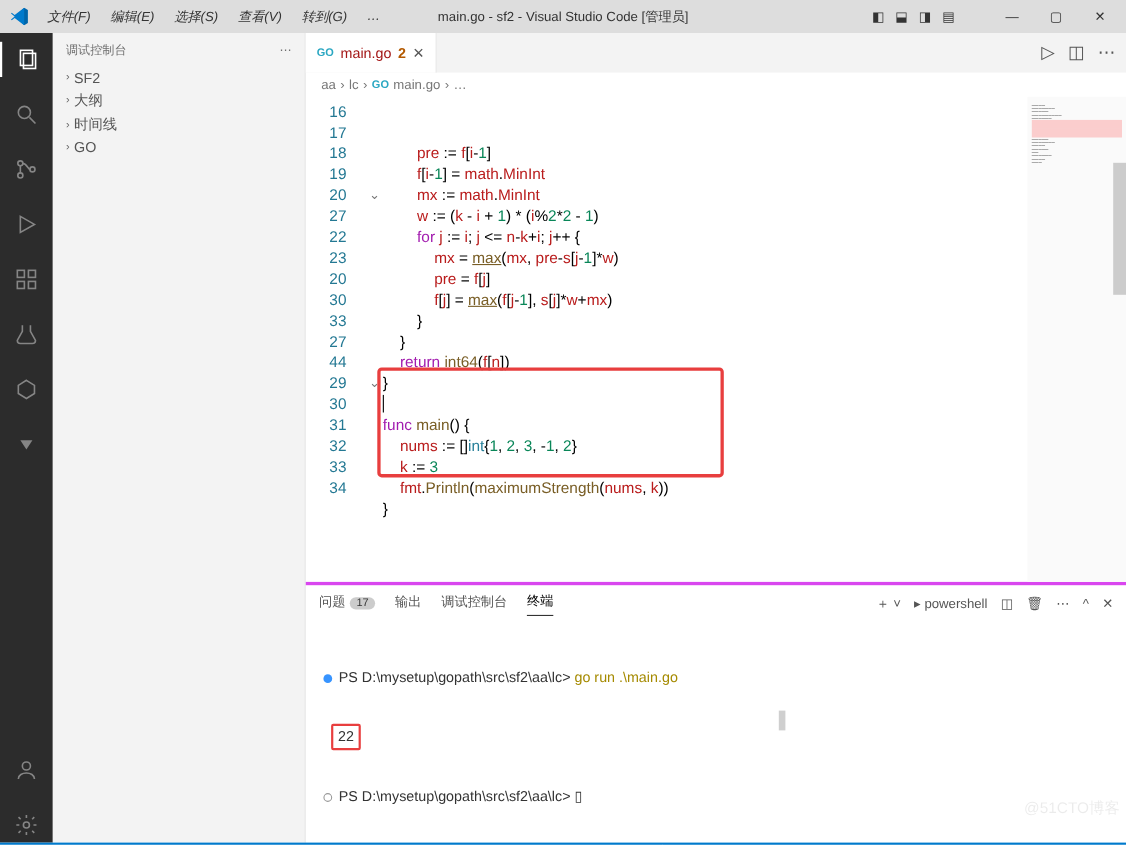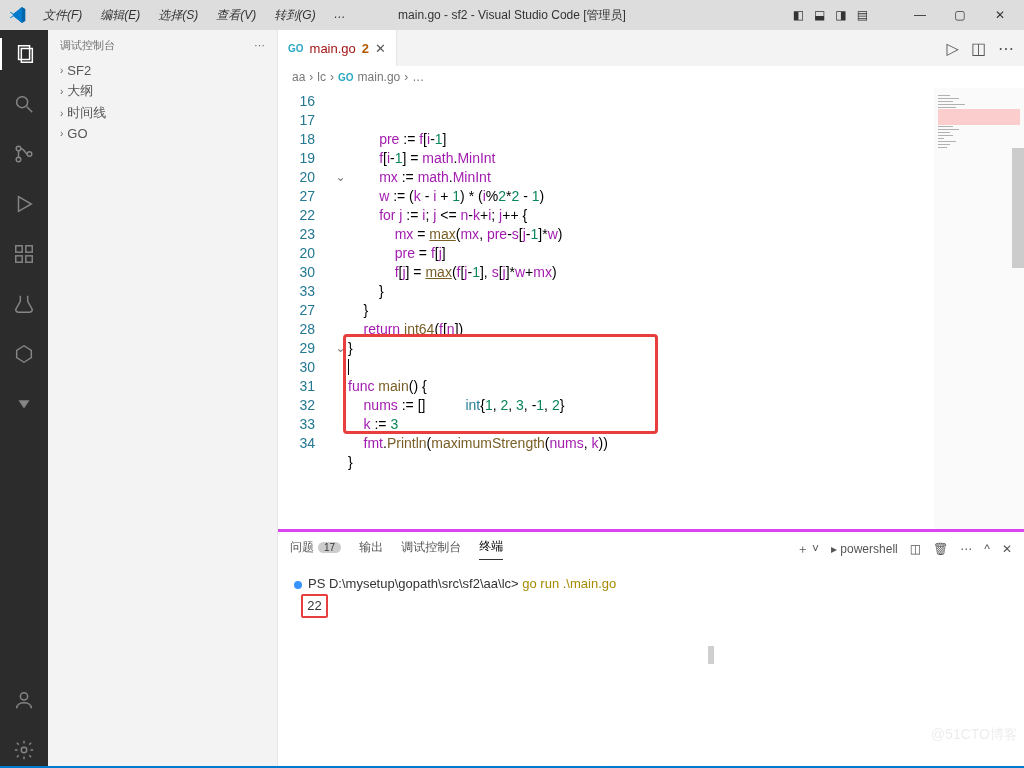--- a/index.html
+++ b/index.html
@@ -37,30 +37,30 @@
 .gutter-folds { width: 15px; line-height: 19px; padding-top:4px;}
 .gutter-folds .fold { height: 19px; color: #777; font-size:12px; display: flex; align-items: center; justify-content: center;}
 .code { flex: 1; line-height: 19px; white-space: pre; padding-top: 4px; position: relative; }
 .code .cline { height: 19px; }
 .minimap { width: 90px; background: #fafafa; font-size: 3px; line-height: 3px; color: #aaa; position: relative;}
 .minimap-lines { padding:6px 4px; word-break: break-all;}
 .minimap .hl { background: rgba(255,0,0,0.18); height: 8px;}
 .tok-kw { color: #a21caf; }
 .tok-fn { color: #795e26; }
 .tok-num { color: #098658; }
-.tok-type { color: #267f99; padding-left: 40px;}
-.tok-id { color: #a21caf;}
+.tok-type { color: #267f99;}
+.tok-id { color: #b91c1c;}
 .red-box { position: absolute; border: 3px solid #e83e3e; border-radius: 4px; pointer-events: none; }
 .panel-tabs { display: flex; align-items: center; padding: 6px 12px; gap: 18px; font-size: 12px; color: #555;}
 .panel-tabs .pt { padding-bottom: 4px; cursor:pointer;}
 .panel-tabs .pt.active { border-bottom: 1px solid #333; color:#000;}
 .panel-tabs .badge { background: #ccc; border-radius: 8px; padding: 0 6px; font-size: 10px; color: #333; margin-left: 4px;}
 .panel-tabs .right { margin-left: auto; display: flex; gap: 12px; align-items: center; color: #555;}
 .terminal { flex: 1; padding: 8px 16px; font-family: Consolas, monospace; font-size: 13px; color: #333; position: relative;}
-.term-line { line-height: 20px; }
+.term-line { line-height: 20px; margin-top: 32px; }
 .bullet { display: inline-block; width: 8px; height: 8px; border-radius:50%; margin-right: 6px; vertical-align: middle;}
 .bullet.filled { background: #3794ff; }
 .bullet.open { border: 1px solid #999; }
 .red-box-small { border: 2px solid #e83e3e; padding: 0 4px; display:inline-block; border-radius:2px;}
 .statusbar { height: 22px; background: #007acc; color: #fff; display: flex; align-items: center; font-size: 12px; padding: 0 10px; gap: 14px;}
 .statusbar .sb-right { margin-left: auto; display: flex; gap: 14px; align-items:center;}
 .watermark { position: absolute; right: 6px; bottom: 24px; color: rgba(0,0,0,0.08); font-size: 14px; }
 .scroll-knob { position:absolute; right:0; width:12px; background:#ccc;}
 .u { text-decoration: underline;}
 </style>
@@ -217,21 +217,21 @@
           <div class="ln">18</div>
           <div class="ln">19</div>
           <div class="ln">20</div>
           <div class="ln">27</div>
           <div class="ln">22</div>
           <div class="ln">23</div>
           <div class="ln">20</div>
           <div class="ln">30</div>
           <div class="ln">33</div>
           <div class="ln">27</div>
-          <div class="ln">28</div>
+          <div class="ln">44</div>
           <div class="ln">29</div>
           <div class="ln">30</div>
           <div class="ln">31</div>
           <div class="ln">32</div>
           <div class="ln">33</div>
           <div class="ln">34</div>
         </div>
       <div class="gutter-folds" id="folds">
           <div class="fold"></div>
           <div class="fold"></div>
@@ -276,20 +276,21 @@
           <span>◫</span>
           <span>🗑</span>
           <span>⋯</span>
           <span>^</span>
           <span>✕</span>
         </div>
       </div>
       <div class="terminal" style="height:200px;">
         <div class="term-line"><span class="bullet filled"></span><span>PS D:\mysetup\gopath\src\sf2\aa\lc&gt;</span> <span style="color:#a58a00">go run .\main.go</span></div>
         <div class="term-line">&nbsp;&nbsp;<span class="red-box-small">22</span></div>
+        <div class="term-line"><span class="bullet open"></span><span>PS D:\mysetup\gopath\src\sf2\aa\lc&gt;</span> <span>▯</span></div>
         <div style="position:absolute; left:430px; top:80px; width:6px; height:18px; background:#cfcfcf;"></div>
       </div>
     </div>
   </div>
 </div>
 
 <div class="statusbar">
   <span><span>ⓧ</span> <span>12</span>&nbsp;&nbsp;<span>⚠</span> <span>5</span></span>
   <div class="sb-right">
     <span>行 28，列 1</span>

